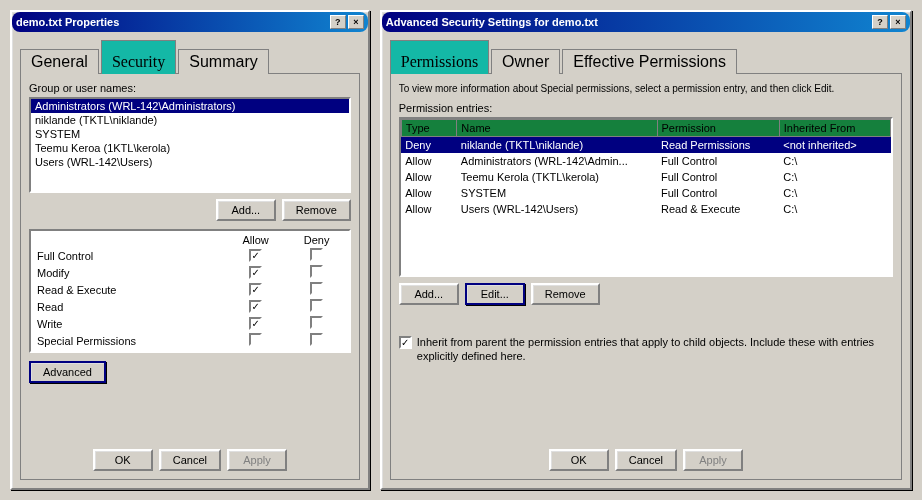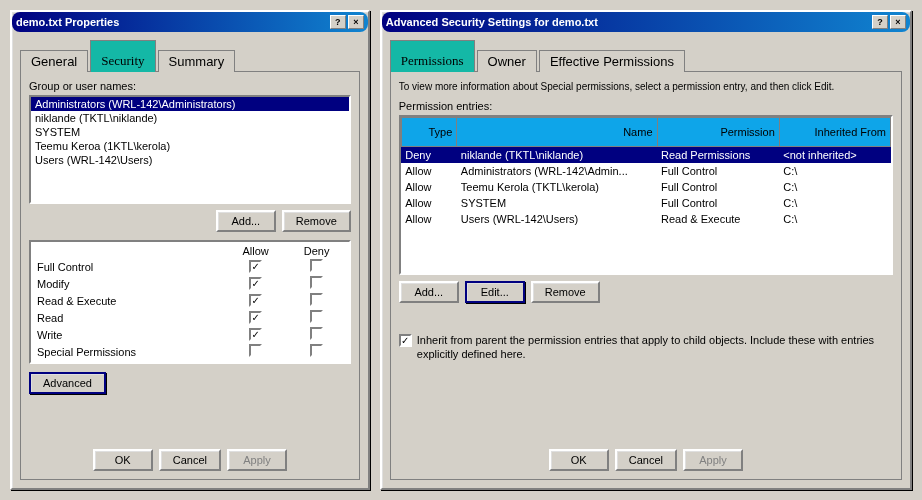--- a/index.html
+++ b/index.html
@@ -72,21 +72,21 @@
       z-index: 1;
     }
 
     .tab {
       padding: 3px 10px;
       background: #d4d0c8;
       border: 1px solid #808080;
       border-bottom: none;
       margin-right: 2px;
       cursor: pointer;
-      font-size: 13px;
+      font-size: 16px;
       position: relative;
     }
 
     .tab.active {
       background: #14b8a6;
       border-color: #808080;
       padding-top: 12px;
       z-index: 2;
       font-weight: normal;
       font-family: Liberation Serif, serif;
@@ -222,25 +222,25 @@
     }
 
     
     .entries-table {
       width: 100%;
       border-collapse: collapse;
       font-size: 11px;
     }
 
     .entries-table th {
-      background: #0ea5e9;
+      background: #15803d;
       border: 1px solid #808080;
-      padding: 8px 4px;
+      padding: 2px 4px;
       font-weight: normal;
-      text-align: right;
+      text-align: left;
     }
 
     .entries-table td {
       padding: 2px 4px;
       border-bottom: none;
     }
 
     .entries-table tr.selected td {
       background: #000080;
       color: white;
@@ -294,21 +294,21 @@
 
     <div class="tab-bar">
       <div class="tab">General</div>
       <div class="tab active">Security</div>
       <div class="tab">Summary</div>
     </div>
 
     <div class="tab-panel">
 
       <div class="section-label">Group or user names:</div>
-      <div class="listbox" style="height: 109px; margin-bottom: 6px;">
+      <div class="listbox" style="height: 96px; margin-bottom: 6px;">
         <div class="listbox-item selected">Administrators (WRL-142\Administrators)</div>
         <div class="listbox-item">niklande (TKTL\niklande)</div>
         <div class="listbox-item">SYSTEM</div>
         <div class="listbox-item"> Teemu Keroa (1KTL\kerola)</div>
         <div class="listbox-item">Users (WRL-142\Users)</div>
       </div>
 
       <div style="display: flex; justify-content: flex-end; gap: 6px; margin-bottom: 8px;">
         <button class="btn">Add...</button>
         <button class="btn">Remove</button>

